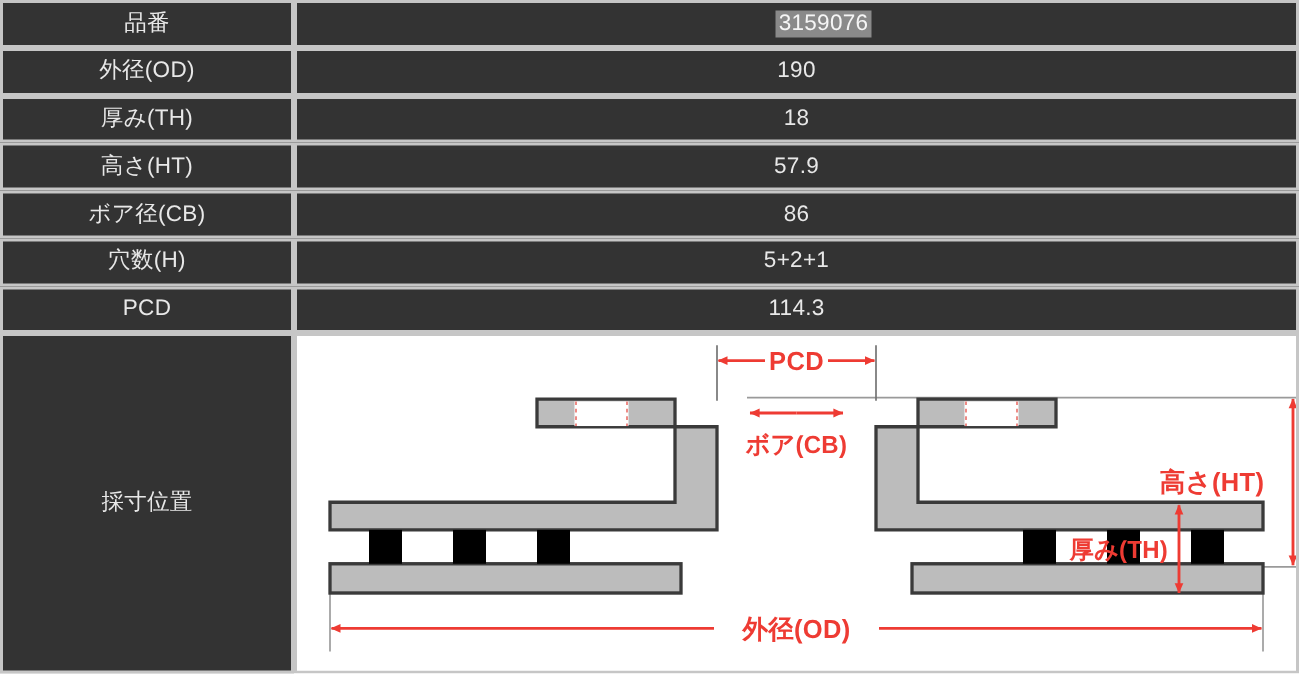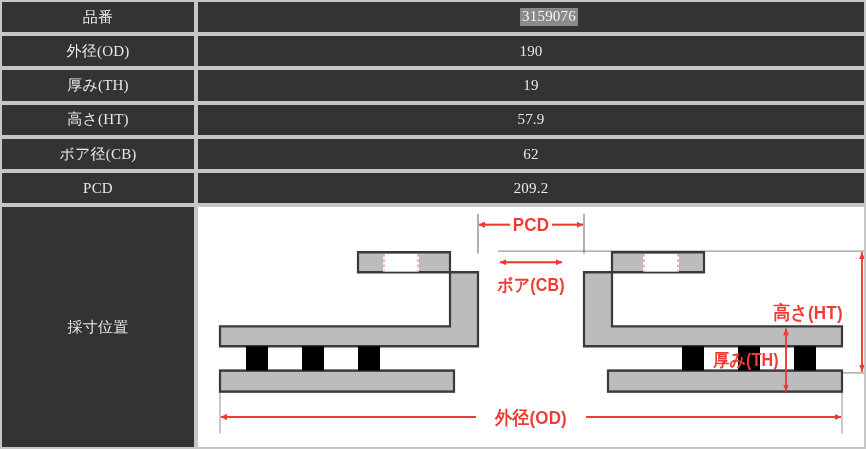--- a/index.html
+++ b/index.html
@@ -37,21 +37,21 @@
     color: #e8e8e8;
     border: 2px solid #c6c6c6;
     padding: 0;
     text-align: center;
     vertical-align: middle;
     font-size: 15px;
     letter-spacing: 0.2px;
     line-height: 1.1;
   }
   .col-label { width: 192px; }
-  .row-h { height: 31px; font-family: Liberation Serif, serif; }
+  .row-h { height: 31px; }
 
   .value-cell { font-size: 15px; }
 
   .hl {
     background: #8a8a8a;
     color: #f5f5f5;
     padding: 1px 2px 2px 2px;
     display: inline-block;
     line-height: 1.05;
     margin-left: 36px;
@@ -91,37 +91,41 @@
         </td>
       </tr>
 
       <tr class="row-h">
         <td class="col-label">外径(OD)</td>
         <td class="value-cell">190</td>
       </tr>
 
       <tr class="row-h">
         <td class="col-label">厚み(TH)</td>
-        <td class="value-cell">19</td>
+        <td class="value-cell">18</td>
       </tr>
 
       <tr class="row-h">
         <td class="col-label">高さ(HT)</td>
         <td class="value-cell">57.9</td>
       </tr>
 
       <tr class="row-h">
         <td class="col-label">ボア径(CB)</td>
-        <td class="value-cell">62</td>
-      </tr>
-
+        <td class="value-cell">86</td>
+      </tr>
+
+      <tr class="row-h">
+        <td class="col-label">穴数(H)</td>
+        <td class="value-cell">5+2+1</td>
+      </tr>
 
       <tr class="row-h">
         <td class="col-label">PCD</td>
-        <td class="value-cell">209.2</td>
+        <td class="value-cell">114.3</td>
       </tr>
 
       <tr class="diagram-label-cell">
         <td class="col-label">採寸位置</td>
         <td class="diagram-cell">
           <div class="diagram-wrap">
 
             <svg viewBox="0 0 666 217" preserveAspectRatio="none">
               <defs>
                 <marker id="arrR" markerWidth="7" markerHeight="7" refX="6.4" refY="3.2" orient="auto" markerUnits="userSpaceOnUse">

